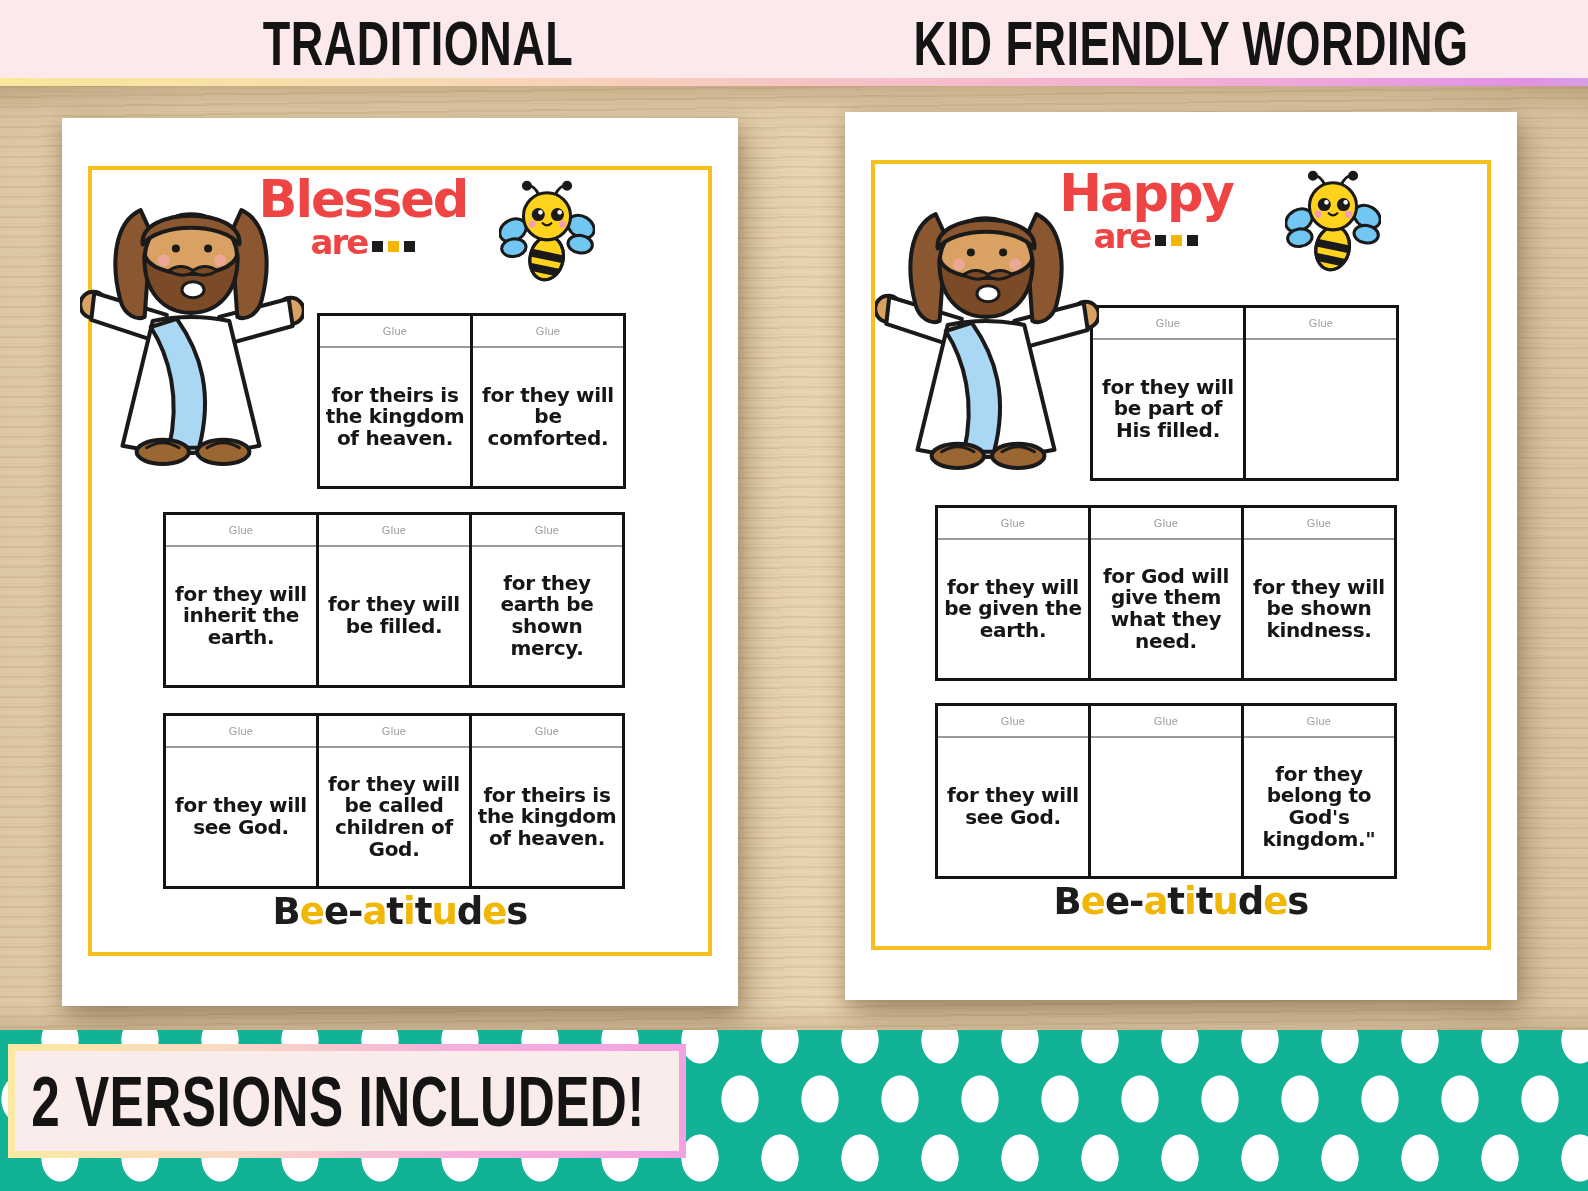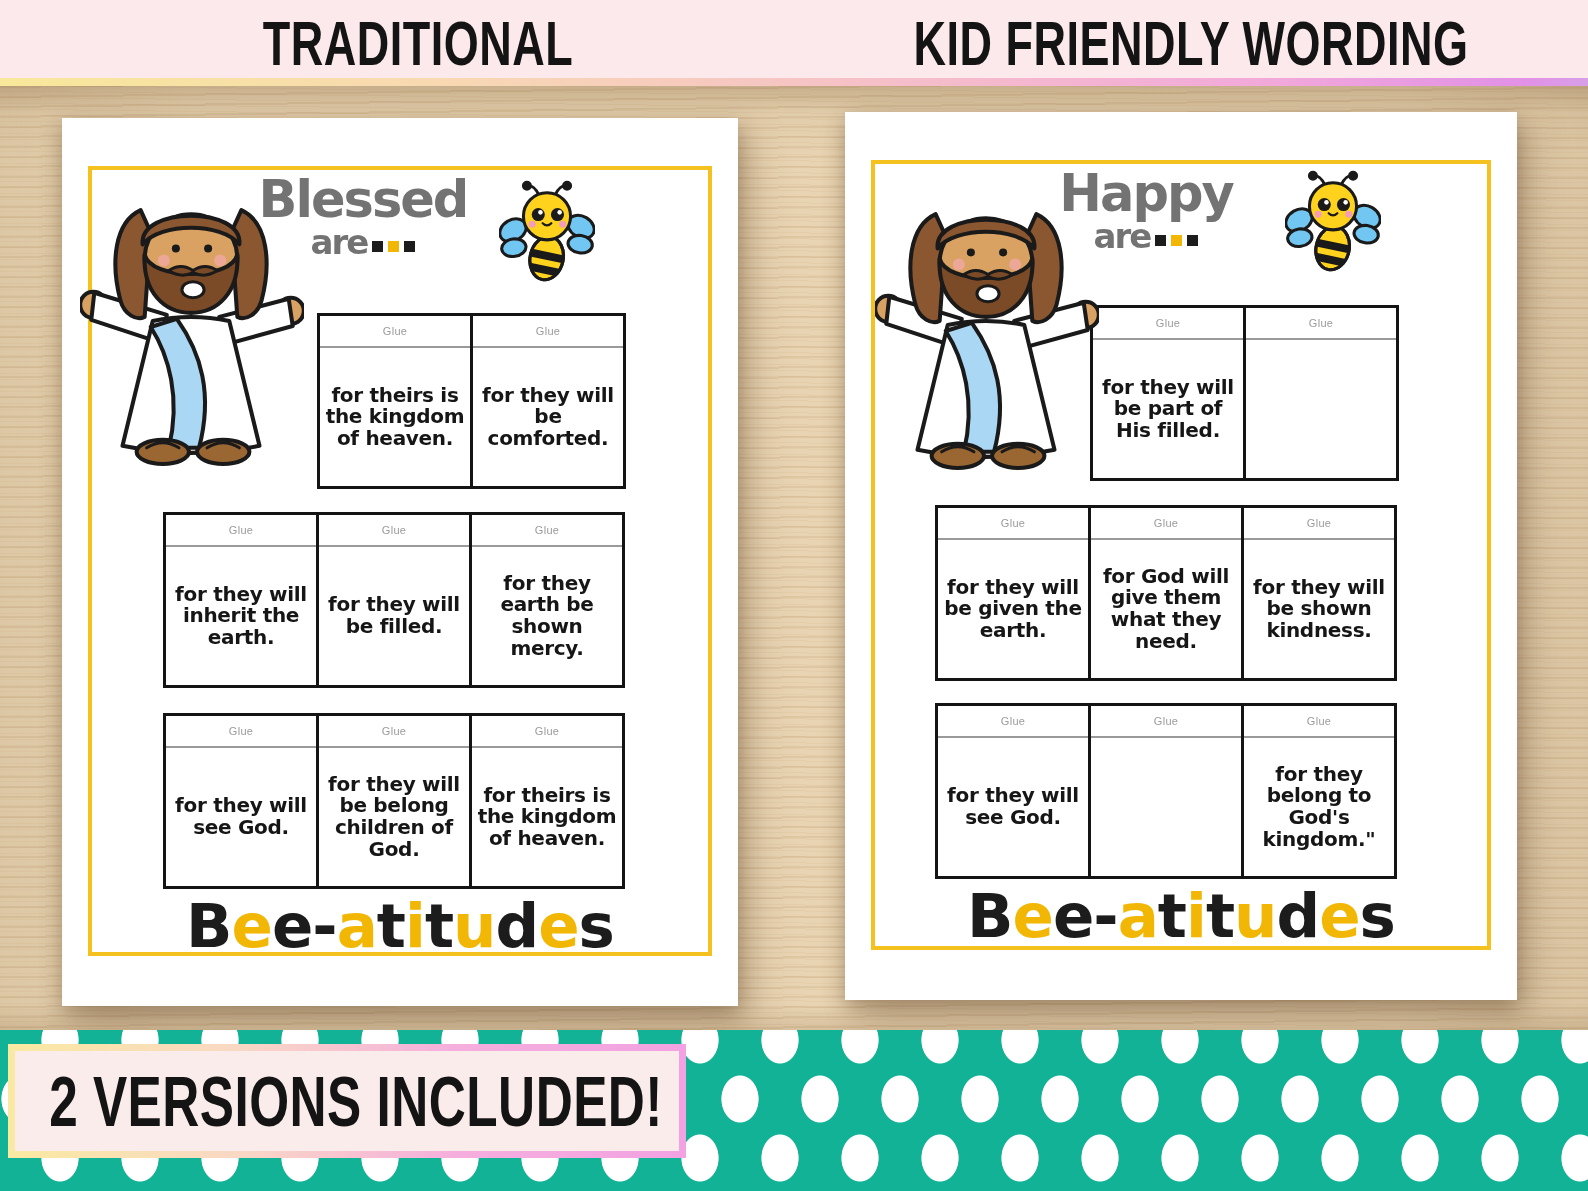--- a/index.html
+++ b/index.html
@@ -32,21 +32,21 @@
   
   .page{
     position:absolute;background:#ffffff;z-index:3;
     box-shadow:0 8px 20px rgba(95,65,35,.40), 16px 18px 34px rgba(95,65,35,.25);
   }
   .page-left{left:62px;top:118px;width:676px;height:888px;}
   .page-right{left:845px;top:112px;width:672px;height:888px;}
   .frame{position:absolute;inset:48px 26px 50px 26px;border:4px solid #F4C11E;}
   .page-title{
     position:absolute;left:176px;top:56px;width:250px;text-align:center;
-    color:#737373;z-index:4;font-weight:700;
+    color:#ef4444;z-index:4;font-weight:700;
   }
   .title-w1{display:block;font-size:51px;letter-spacing:-2px;line-height:1.0;}
   .title-w2{display:inline-flex;align-items:flex-end;font-size:34px;letter-spacing:-2px;line-height:1.0;}
   .tdot{display:inline-block;width:11px;height:11px;margin:0 0 7px 5px;background:#1c1c1c;}
   .jesus{position:absolute;left:18px;top:74px;width:224px;height:278px;z-index:3;}
   .page-right .jesus{left:30px;top:84px;}
   .bee{position:absolute;left:437px;top:58px;width:96px;height:112px;z-index:3;}
   .page-right .bee{left:440px;top:54px;}
   
   .row{position:absolute;display:flex;z-index:2;}
@@ -63,39 +63,39 @@
     padding:2px 5px;font-weight:700;font-size:20px;line-height:1.08;letter-spacing:-.3px;color:#161616;
   }
   .page-left .row1{left:255px;top:195px;}
   .page-left .row2{left:101px;top:394px;}
   .page-left .row3{left:101px;top:595px;}
   .page-right .row1{left:245px;top:193px;}
   .page-right .row2{left:90px;top:393px;}
   .page-right .row3{left:90px;top:591px;}
   .page-footer{
     position:absolute;left:0;right:0;top:772px;text-align:center;z-index:2;
-    font-size:61px;font-weight:700;letter-spacing:-1px;color:#1c1c1c;
+    font-size:37px;font-weight:700;letter-spacing:-1px;color:#1c1c1c;
   }
   .page-right .page-footer{top:768px;}
   
   .polka{
     position:absolute;left:0;top:1030px;width:1588px;height:161px;z-index:5;
     background-color:#12B296;
     background-image:
       radial-gradient(19px 24px at 40px 59px, #ffffff 96%, rgba(255,255,255,0) 100%),
       radial-gradient(19px 24px at 40px 59px, #ffffff 96%, rgba(255,255,255,0) 100%);
     background-size:80px 118px, 80px 118px;
     background-position:20px -49px, -20px 10px;
   }
   .banner{
     position:absolute;left:8px;top:14px;width:678px;height:114px;box-sizing:border-box;
     background:#FBECEC;background-clip:padding-box;
     border:7px solid transparent;
     border-image:linear-gradient(90deg,#FAE9A2,#F9D8C4,#F5AEDD,#F2A2E2) 1;
-    display:flex;align-items:center;justify-content:flex-end;
+    display:flex;align-items:center;justify-content:flex-start;
   }
   .banner-text{
     font:700 54px "Liberation Sans",sans-serif;color:#141414;letter-spacing:.5px;
     display:inline-block;transform:scale(.95,1.32);white-space:nowrap;
   }
 </style>
 </head>
 <body>
 
 <svg width="0" height="0" style="position:absolute">
@@ -223,21 +223,21 @@
     <div class="card">
       <div class="glue-strip">
           <span>Glue</span>
         </div>
       <div class="card-body">for they will see God.</div>
     </div>
     <div class="card">
       <div class="glue-strip">
           <span>Glue</span>
         </div>
-      <div class="card-body">for they will be belong children of God.</div>
+      <div class="card-body">for they will be called children of God.</div>
     </div>
     <div class="card">
       <div class="glue-strip">
           <span>Glue</span>
         </div>
       <div class="card-body">for theirs is the kingdom of heaven.</div>
     </div>
   </div>
   <div class="page-footer footer-letters"><span style="color: rgb(28, 28, 28);">B</span><span style="color: rgb(242, 183, 5);">e</span><span style="color: rgb(28, 28, 28);">e</span><span style="color: rgb(28, 28, 28);">-</span><span style="color: rgb(242, 183, 5);">a</span><span style="color: rgb(28, 28, 28);">t</span><span style="color: rgb(242, 183, 5);">i</span><span style="color: rgb(28, 28, 28);">t</span><span style="color: rgb(242, 183, 5);">u</span><span style="color: rgb(28, 28, 28);">d</span><span style="color: rgb(242, 183, 5);">e</span><span style="color: rgb(28, 28, 28);">s</span></div>
 </div>

